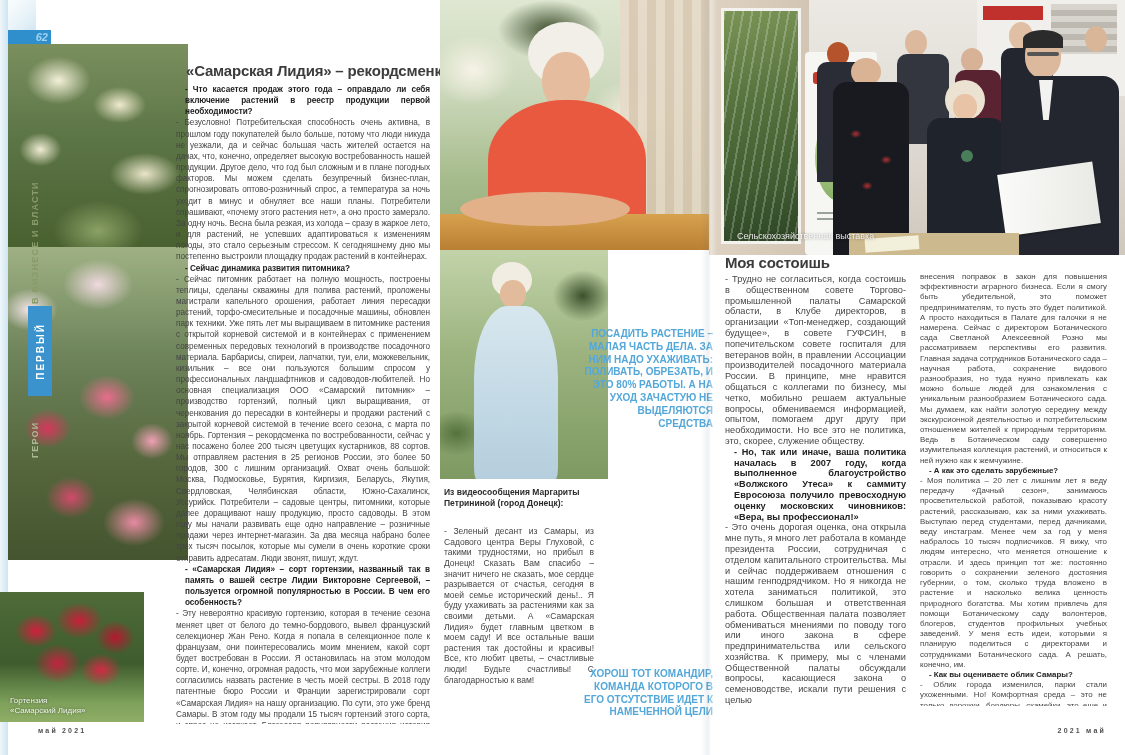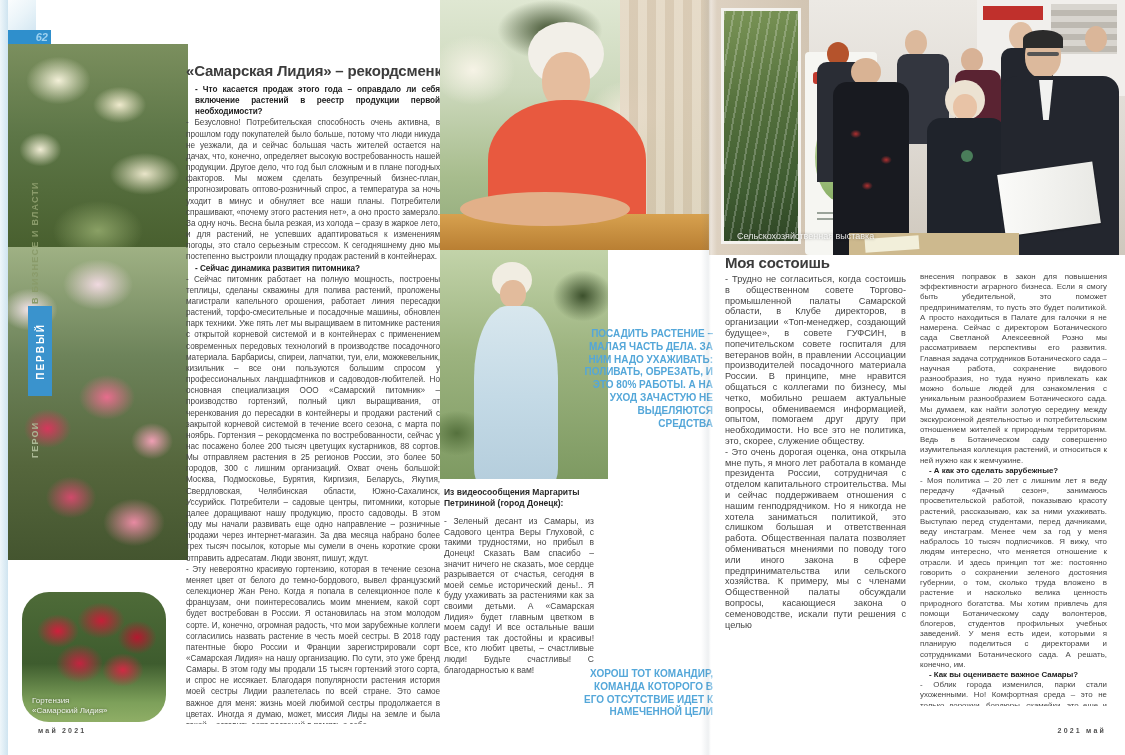--- a/index.html
+++ b/index.html
@@ -3,31 +3,31 @@
 <meta charset="utf-8">
 <style>
   html,body{margin:0;padding:0;background:#9a9a9a;}
   .page{position:relative;width:1125px;height:755px;background:#ffffff;overflow:hidden;
         font-family:Liberation Sans, sans-serif;color:#454545;}
   .abs{position:absolute;}
   
   .col{position:absolute;text-align:justify;hyphens:auto;-webkit-hyphens:auto;}
   .col .para{margin:0;}
   .col .para.q{font-weight:bold;color:#222;padding-left:9px;}
-  .col1{left:186px;top:84px;width:254px;font-size:8.2px;line-height:11.15px;letter-spacing:-0.05px;height:640px;overflow:hidden;}
+  .col1{left:176px;top:84px;width:254px;font-size:8.2px;line-height:11.15px;letter-spacing:-0.05px;height:640px;overflow:hidden;}
   .colA{left:725px;top:274px;width:181px;font-size:9.2px;line-height:10.8px;height:470px;overflow:hidden;}
   .colB{left:920px;top:272px;width:187px;font-size:7.9px;line-height:10.2px;height:434px;overflow:hidden;}
   .h1{position:absolute;font-size:15px;font-weight:bold;color:#3c3c3c;letter-spacing:-0.2px;}
   
   .pq{position:absolute;width:130px;text-align:right;font-weight:bold;font-size:10px;
       line-height:12.8px;color:#54a7d9;}
   
   .vidcap{position:absolute;left:444px;top:487px;width:150px;font-size:8.5px;line-height:10.6px;
           text-align:justify;hyphens:auto;}
-  .vidcap .head{font-weight:bold;color:#2a2a2a;margin-bottom:8px;text-align:left;}
+  .vidcap .head{font-weight:bold;color:#2a2a2a;margin-bottom:18px;text-align:left;}
   
   .tab{position:absolute;background:#2f8fcc;color:#9ed2f0;font-style:italic;font-weight:bold;font-size:11px;}
   .footer{position:absolute;font-size:7px;font-weight:bold;letter-spacing:2.2px;color:#4e4e4e;}
   .vtext{writing-mode:vertical-rl;transform:rotate(180deg);white-space:nowrap;}
   .rubric{position:absolute;font-size:9px;font-weight:bold;letter-spacing:1.2px;color:#8a9b6a;}
   .rubric-box{position:absolute;left:28px;top:306px;width:24px;height:90px;background:#3a93cd;
               display:flex;align-items:center;justify-content:center;}
   .rubric-box span{color:#fff;font-size:10px;font-weight:bold;letter-spacing:2px;}
   .photocap{position:absolute;color:rgba(255,255,255,0.88);text-shadow:0 0 3px rgba(0,0,0,0.45);}
   
@@ -43,28 +43,28 @@
   .ph-b{left:8px;top:247px;width:172px;height:313px;
     background:
       radial-gradient(34px 28px at 22% 58%,#d6375c 0%,rgba(214,55,92,0) 70%),
       radial-gradient(40px 32px at 55% 48%,#e76d8d 0%,rgba(231,109,141,0) 70%),
       radial-gradient(30px 26px at 80% 62%,#ef9fb4 0%,rgba(239,159,180,0) 70%),
       radial-gradient(36px 30px at 35% 80%,#d14a6b 0%,rgba(209,74,107,0) 70%),
       radial-gradient(44px 34px at 70% 88%,#e88aa2 0%,rgba(232,138,162,0) 70%),
       radial-gradient(50px 36px at 50% 12%,#f0d9e0 0%,rgba(240,217,224,0) 70%),
       radial-gradient(40px 30px at 12% 20%,#f4e4ea 0%,rgba(244,228,234,0) 70%),
       linear-gradient(180deg,#9fb184 0%,#6d835a 35%,#55663c 70%,#44552f 100%);}
-  .ph-c{left:22px;top:592px;width:136px;height:130px;
+  .ph-c{left:0;top:592px;width:136px;height:130px;
     background:
       radial-gradient(30px 24px at 25% 30%,#d01f3c 0%,rgba(208,31,60,0) 70%),
       radial-gradient(34px 26px at 55% 22%,#c61f38 0%,rgba(198,31,56,0) 70%),
       radial-gradient(28px 24px at 80% 35%,#b5182f 0%,rgba(181,24,47,0) 70%),
       radial-gradient(34px 28px at 40% 55%,#c32440 0%,rgba(195,36,64,0) 70%),
       radial-gradient(30px 24px at 70% 60%,#d12a44 0%,rgba(209,42,68,0) 70%),
-      linear-gradient(180deg,#4e6b38 0%,#3e5c2e 55%,#7da05a 85%,#8fae66 100%); border-radius: 27px;}
+      linear-gradient(180deg,#4e6b38 0%,#3e5c2e 55%,#7da05a 85%,#8fae66 100%);}
   .ph-w1{left:440px;top:0;width:267px;height:250px;
     background:
       radial-gradient(60px 50px at 12% 28%,#f6f3e6 0%,rgba(246,243,230,0) 70%),
       radial-gradient(55px 45px at 68% 45%,#f1ecdc 0%,rgba(241,236,220,0) 70%),
       radial-gradient(70px 40px at 40% 12%,#40512f 0%,rgba(64,81,47,0) 75%),
       linear-gradient(180deg,#dfe7d2 0%,#cdd9bd 35%,#a8bd8e 70%,#8fa878 100%);}
   .ph-w2{left:440px;top:250px;width:160px;height:229px;
     background:
       radial-gradient(40px 34px at 85% 20%,#3c502c 0%,rgba(60,80,44,0) 75%),
       radial-gradient(40px 30px at 10% 80%,#55713d 0%,rgba(85,113,61,0) 75%),
@@ -106,20 +106,21 @@
     <span class="vtext">ПЕРВЫЙ</span>
   </div>
   <div class="rubric vtext" style="left:30px;top:400px;height:58px;color:#aab894;">ГЕРОИ</div>
 
   <div class="h1" style="left:186px;top:62px;">«Самарская Лидия» – рекордсменка</div>
   <div class="col col1">
       <div class="para q">- Что касается продаж этого года – оправдало ли себя включение растений в реестр продукции первой необходимости?</div>
       <div class="para">- Безусловно! Потребительская способность очень активна, в прошлом году покупателей было больше, потому что люди никуда не уезжали, да и сейчас большая часть жителей остается на дачах, что, конечно, определяет высокую востребованность нашей продукции. Другое дело, что год был сложным и в плане погодных факторов. Мы можем сделать безупречный бизнес-план, спрогнозировать оптово-розничный спрос, а температура за ночь уходит в минус и обнуляет все наши планы. Потребители спрашивают, «почему этого растения нет», а оно просто замерзло. За одну ночь. Весна была резкая, из холода – сразу в жаркое лето, и для растений, не успевших адаптироваться к изменениям погоды, это стало серьезным стрессом. К сегодняшнему дню мы постепенно выстроили площадку продаж растений в контейнерах.</div>
       <div class="para q">- Сейчас динамика развития питомника?</div>
       <div class="para">- Сейчас питомник работает на полную мощность, построены теплицы, сделаны скважины для полива растений, проложены магистрали капельного орошения, работает линия пересадки растений, торфо-смесительные и посадочные машины, обновлен парк техники. Уже пять лет мы выращиваем в питомнике растения с открытой корневой системой и в контейнерах с применением современных передовых технологий в производстве посадочного материала. Барбарисы, спиреи, лапчатки, туи, ели, можжевельник, кизильник – все они пользуются большим спросом у профессиональных ландшафтников и садоводов-любителей. Но основная специализация ООО «Самарский питомник» – производство гортензий, полный цикл выращивания, от черенкования до пересадки в контейнеры и продажи растений с закрытой корневой системой в течение всего сезона, с марта по ноябрь. Гортензия – рекордсменка по востребованности, сейчас у нас посажено более 200 тысяч цветущих кустарников, 88 сортов. Мы отправляем растения в 25 регионов России, это более 50 городов, 300 с лишним организаций. Охват очень большой: Москва, Подмосковье, Бурятия, Киргизия, Беларусь, Якутия, Свердловская, Челябинская области, Южно-Сахалинск, Уссурийск. Потребители – садовые центры, питомники, которые далее доращивают нашу продукцию, просто садоводы. В этом году мы начали развивать еще одно направление – розничные продажи через интернет-магазин. За два месяца набрано более трех тысяч посылок, которые мы сумели в очень короткие сроки отправить адресатам. Люди звонят, пишут, ждут.</div>
+      <div class="para q">- «Самарская Лидия» – сорт гортензии, названный так в память о вашей сестре Лидии Викторовне Сергеевой, – пользуется огромной популярностью в России. В чем его особенность?</div>
       <div class="para">- Эту невероятно красивую гортензию, которая в течение сезона меняет цвет от белого до темно-бордового, вывел французский селекционер Жан Рено. Когда я попала в селекционное поле к французам, они поинтересовались моим мнением, какой сорт будет востребован в России. Я остановилась на этом молодом сорте. И, конечно, огромная радость, что мои зарубежные коллеги согласились назвать растение в честь моей сестры. В 2018 году патентные бюро России и Франции зарегистрировали сорт «Самарская Лидия» на нашу организацию. По сути, это уже бренд Самары. В этом году мы продали 15 тысяч гортензий этого сорта, и спрос не иссякает. Благодаря популярности растения история моей сестры Лидии разлетелась по всей стране. Это самое важное для меня: жизнь моей любимой сестры продолжается в цветах. Иногда я думаю, может, миссия Лиды на земле и была такой – оставить сорт растений в память о себе.</div>
     </div>
 
   <div class="photo ph-w1">
     <div class="abs" style="right:0;top:0;width:95px;height:250px;
          background:repeating-linear-gradient(90deg,#e7dac8 0 9px,#d9c8b2 9px 18px);opacity:0.9;"></div>
     <div class="abs" style="left:88px;top:22px;width:76px;height:64px;border-radius:50%;background:#f2efe8;"></div>
     <div class="abs" style="left:102px;top:52px;width:48px;height:58px;border-radius:48%;background:#e5bd9e;"></div>
     <div class="abs" style="left:48px;top:100px;width:158px;height:125px;border-radius:48% 48% 8% 8%;background:#e8593f;"></div>
     <div class="abs" style="left:0;bottom:0;width:100%;height:36px;background:linear-gradient(180deg,#d7a14f,#b97f33);"></div>
@@ -188,27 +189,28 @@
     <div class="abs" style="left:292px;top:168px;width:96px;height:62px;background:linear-gradient(100deg,#fbfbf9 0%,#e8e8e4 100%);transform:rotate(-8deg);box-shadow:0 1px 2px rgba(0,0,0,0.3);"></div>
 
     <div class="abs" style="left:140px;bottom:0;width:170px;height:22px;background:#cdb98e;"></div>
     <div class="abs" style="left:156px;bottom:4px;width:54px;height:14px;background:#f2efda;transform:rotate(-4deg);"></div>
     <div class="photocap" style="left:28px;bottom:14px;font-size:9px;">Сельскохозяйственная выставка</div>
   </div>
 
   <div class="h1" style="left:725px;top:254px;">Моя состоишь</div>
   <div class="col colA">
       <div class="para">- Трудно не согласиться, когда состоишь в общественном совете Торгово-промышленной палаты Самарской области, в Клубе директоров, в организации «Топ-менеджер, создающий будущее», в совете ГУФСИН, в попечительском совете госпиталя для ветеранов войн, в правлении Ассоциации производителей посадочного материала России. В принципе, мне нравится общаться с коллегами по бизнесу, мы четко, мобильно решаем актуальные вопросы, обмениваемся информацией, опытом, помогаем друг другу при необходимости. Но все это не политика, это, скорее, служение обществу.</div>
+      <div class="para q">- Но, так или иначе, ваша политика началась в 2007 году, когда выполненное благоустройство «Волжского Утеса» к саммиту Евросоюза получило превосходную оценку московских чиновников: «Вера, вы профессионал!»</div>
       <div class="para">- Это очень дорогая оценка, она открыла мне путь, я много лет работала в команде президента России, сотрудничая с отделом капитального строительства. Мы и сейчас поддерживаем отношения с нашим генподрядчиком. Но я никогда не хотела заниматься политикой, это слишком большая и ответственная работа. Общественная палата позволяет обмениваться мнениями по поводу того или иного закона в сфере предпринимательства или сельского хозяйства. К примеру, мы с членами Общественной палаты обсуждали вопросы, касающиеся закона о семеноводстве, искали пути решения с целью</div>
     </div>
   <div class="col colB">
       <div class="para">внесения поправок в закон для повышения эффективности аграрного бизнеса. Если я смогу быть убедительной, это поможет предпринимателям, то пусть это будет политикой. А просто находиться в Палате для галочки я не намерена. Сейчас с директором Ботанического сада Светланой Алексеевной Розно мы рассматриваем перспективы его развития. Главная задача сотрудников Ботанического сада – научная работа, сохранение видового разнообразия, но туда нужно привлекать как можно больше людей для ознакомления с уникальным разнообразием Ботанического сада. Мы думаем, как найти золотую середину между экскурсионной деятельностью и потребительским отношением жителей к природным территориям. Ведь в Ботаническом саду совершенно изумительная коллекция растений, и относиться к ней нужно как к жемчужине.</div>
       <div class="para q">- А как это сделать зарубежные?</div>
       <div class="para">- Моя политика – 20 лет с лишним лет я веду передачу «Дачный сезон», занимаюсь просветительской работой, показываю красоту растений, рассказываю, как за ними ухаживать. Выступаю перед студентами, перед дачниками, веду инстаграм. Менее чем за год у меня набралось 10 тысяч подписчиков. Я вижу, что людям интересно, что меняется отношение к отрасли. И здесь принцип тот же: постоянно говорить о сохранении зеленого достояния губернии, о том, сколько труда вложено в растение и насколько велика ценность природного богатства. Мы хотим привлечь для помощи Ботаническому саду волонтеров, блогеров, студентов профильных учебных заведений. У меня есть идеи, которыми я планирую поделиться с директорами и сотрудниками Ботанического сада. А решать, конечно, им.</div>
-      <div class="para q">- Как вы оцениваете важное Самары?</div>
+      <div class="para q">- Как вы оцениваете облик Самары?</div>
       <div class="para">- Облик города изменился, парки стали ухоженными. Но! Комфортная среда – это не только дорожки, бордюры, скамейки, это еще и озеленение. Не всегда учитывается, что посадить растение – малая часть дела, за ним надо ухаживать, вовремя поливать, обрезать, и это 80% всей работы. А на уходные работы зачастую не выделяется средств, потому что люди просто не учли этот фактор. У нас много организаций, которые занимаются озеленением, но нет единой концепции, единых правил, как должно выглядеть зеленое пространство города. Вот на это мне бы хотелось обратить внимание Общественной палаты Самарской области.</div>
     </div>
 
   <div class="abs fold"></div>
 
   <div class="footer" style="left:38px;top:727px;">май 2021</div>
   <div class="footer" style="left:1000px;top:727px;width:106px;text-align:right;">2021 май</div>
 
 </div>
 

